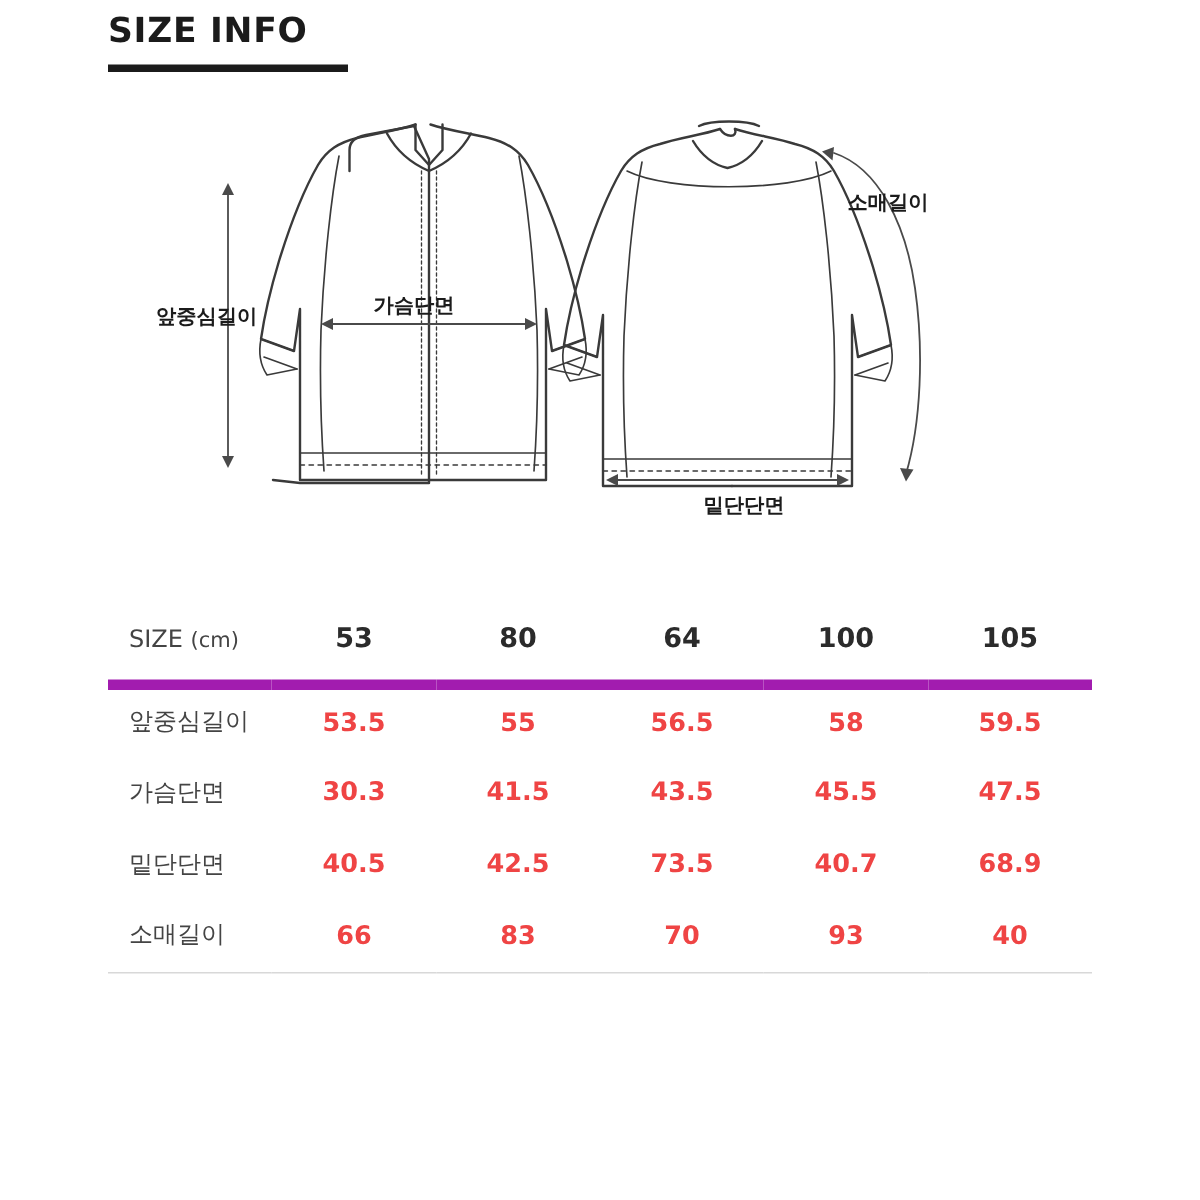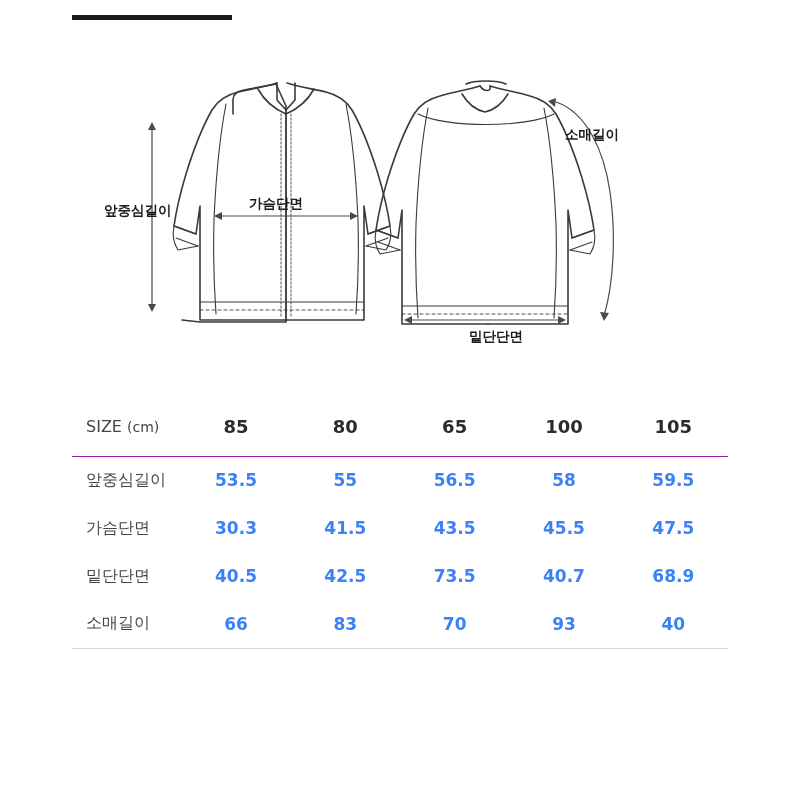--- a/index.html
+++ b/index.html
@@ -90,47 +90,48 @@
     height: 58px;
   }
   table.size-table thead th.rowhead {
     text-align: left;
     font-weight: normal;
     font-size: 16px;
     color: #444;
     padding-left: 14px;
   }
   table.size-table thead tr {
-    border-bottom: 1px solid #a21caf;
+    border-bottom: 7px solid #a21caf;
   }
   table.size-table tbody td.rowhead {
     text-align: left;
     font-weight: normal;
     font-size: 16px;
     color: #444;
     padding-left: 14px;
     width: 170px;
   }
   table.size-table tbody td.val {
     font-weight: bold;
     font-size: 17px;
-    color: #3b82f6;
+    color: #ef4444;
   }
   table.size-table tbody tr:last-child {
     border-bottom: 1px solid #d8d8d8;
   }
   .unit {
     font-size: 14px;
     font-weight: normal;
   }
 </style>
 </head>
 <body>
 
 <div class="header">
+  <div class="header-title">SIZE INFO</div>
   <div class="header-rule"></div>
 </div>
 
 <div class="diagram">
   <svg width="800" height="310" viewBox="0 0 800 310">
     <g fill="none" stroke="#3a3a3a" stroke-width="1.6" stroke-linejoin="round" stroke-linecap="round">
 
       <g>
 
         <path d="M233,44 L233,30 Q233,22 244,20 L276,14 L286,36 L286,244 L286,252 L200,252 L200,252
@@ -244,23 +245,23 @@
 </div>
 
 <div class="table-wrap">
   <table class="size-table">
     <thead>
       <tr>
         <th class="rowhead">
           <span>SIZE</span>
           <span class="unit">(cm)</span>
         </th>
-        <th>85</th>
+        <th>53</th>
         <th>80</th>
-        <th>65</th>
+        <th>64</th>
         <th>100</th>
         <th>105</th>
       </tr>
     </thead>
     <tbody>
       <tr>
         <td class="rowhead">앞중심길이</td>
         <td class="val">53.5</td>
         <td class="val">55</td>
         <td class="val">56.5</td>

